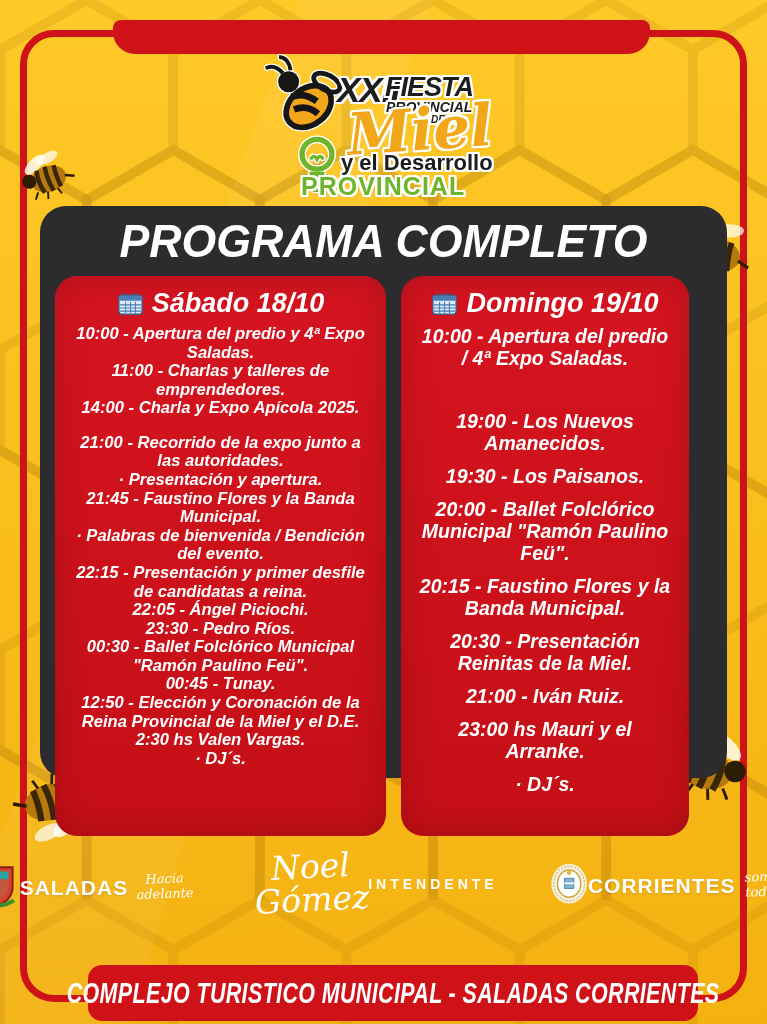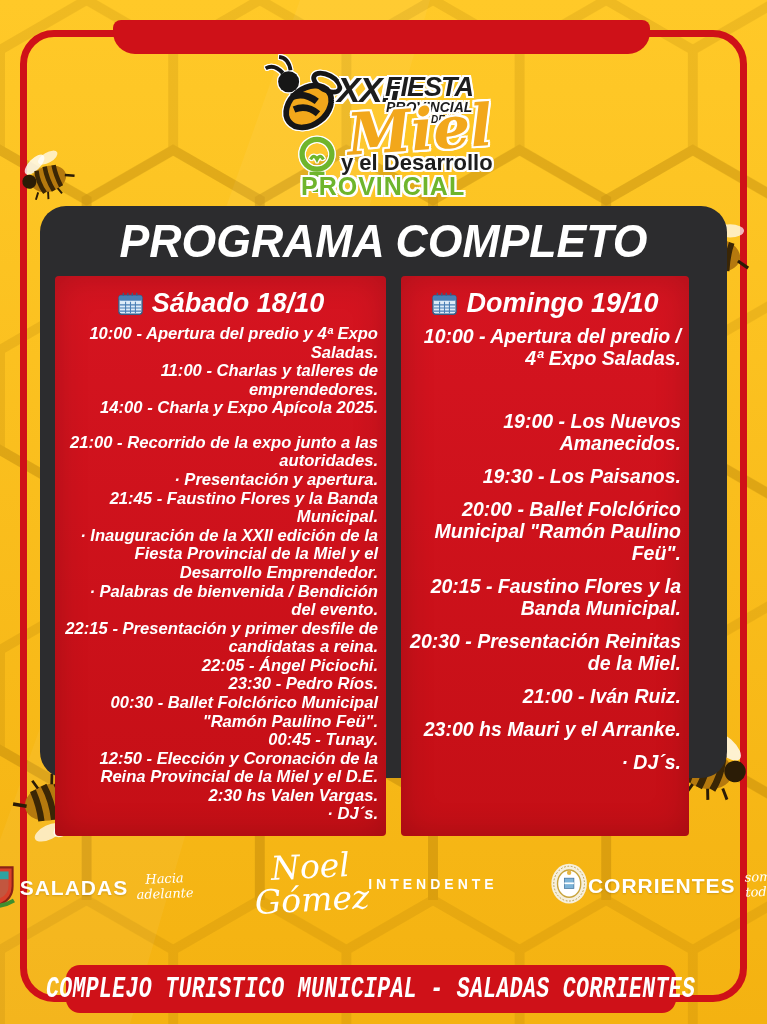--- a/index.html
+++ b/index.html
@@ -44,51 +44,51 @@
   .logo-bulb-svg{left:32px;top:80px;width:44px;height:66px;
     filter:drop-shadow(1px 0 0 #fff) drop-shadow(-1px 0 0 #fff) drop-shadow(0 1px 0 #fff) drop-shadow(0 -1px 0 #fff);}
 
   
   .panel{position:absolute;left:40px;top:206px;width:687px;height:572px;
     background:var(--dark);border-radius:26px;}
   .title{margin:8px 0 0;text-align:center;color:#fff;font-size:46px;
     font-weight:bold;font-style:italic;letter-spacing:0;transform:scaleX(.97);}
 
   
-  .card{position:absolute;top:276px;height:560px;border-radius:4px;color:#fff;
+  .card{position:absolute;top:276px;height:560px;border-radius:22px;color:#fff;
     background:linear-gradient(180deg,#d51420 0%,#c50f16 100%);
-    box-shadow:inset 0 0 34px rgba(0,0,0,.18);text-align:right;overflow:hidden;}
+    box-shadow:inset 0 0 34px rgba(0,0,0,.18);text-align:center;overflow:hidden;}
   .card-left{left:55px;width:331px;}
   .card-right{left:401px;width:288px;}
   .card-head{display:flex;align-items:center;justify-content:center;gap:8px;margin:12px 0 4px;}
   .card-head h2{margin:0;font-size:27px;font-weight:bold;font-style:italic;}
   .cal{width:27px;height:25px;flex:0 0 auto;}
-  .card-body{padding:2px 8px;}
+  .card-body{padding:2px 17px;}
   .item{font-weight:bold;font-style:italic;}
   .card-left .item{font-size:16.6px;line-height:1.12;margin:0;}
   .card-left .item:empty{height:16px;}
   .card-right .item{font-size:19.5px;line-height:1.13;margin:0 0 11px;}
   .card-right .item:empty{height:30px;margin:0;}
 
   
   .logos{position:absolute;left:0;top:850px;width:100%;display:flex;
     justify-content:center;align-items:flex-end;gap:52px;color:#fff;text-align:center;}
   .flogo{display:flex;flex-direction:row;align-items:center;}
   .flogo-title{font-size:21px;font-weight:bold;letter-spacing:1px;margin-top:2px;
     text-shadow:0 1px 2px rgba(0,0,0,.15);}
   .flogo-sub{font-family:"DejaVu Serif",serif;font-style:italic;font-size:13px;
     margin-top:-3px;transform:rotate(-2deg);}
   .sig{font-family:"DejaVu Serif",serif;font-style:italic;font-size:33px;
     transform:rotate(-3deg);line-height:1;}
   .sig-sub{font-size:14px;font-weight:bold;letter-spacing:4px;margin-top:2px;}
   .crest{width:64px;height:58px;} .seal{width:56px;height:62px;}
 
   
-  .banner{position:absolute;left:66px;top:965px;width:610px;height:48px;
-    background:var(--red);border-radius:14px;display:flex;align-items:center;justify-content:center;font-family:Liberation Mono, monospace;}
+  .banner{position:absolute;left:88px;top:965px;width:610px;height:56px;
+    background:var(--red);border-radius:14px;display:flex;align-items:center;justify-content:center;}
   .banner span{color:#fff;font-weight:bold;font-style:italic;font-size:29px;
     white-space:nowrap;transform:scaleX(.74);letter-spacing:.5px;}
 </style>
 </head>
 <body>
 
 <div class="poster">
 
   <svg class="hexbg" width="767" height="1024">
     <defs>
@@ -184,21 +184,20 @@
     </div>
     <div class="card-body">
 
     <p class="item">10:00 - Apertura del predio y 4ª Expo Saladas.</p>
         <p class="item">11:00 - Charlas y talleres de emprendedores.</p>
         <p class="item">14:00 - Charla y Expo Apícola 2025.</p>
         <p class="item"></p>
         <p class="item">21:00 - Recorrido de la expo junto a las autoridades.</p>
         <p class="item">· Presentación y apertura.</p>
         <p class="item">21:45 - Faustino Flores y la Banda Municipal.</p>
-        <p class="item">· Inauguración de la XXII edición de la Fiesta Provincial de la Miel y el Desarrollo Emprendedor.</p>
         <p class="item">· Palabras de bienvenida / Bendición del evento.</p>
         <p class="item">22:15 - Presentación y primer desfile de candidatas a reina.</p>
         <p class="item">22:05 - Ángel Piciochi.</p>
         <p class="item">23:30 - Pedro Ríos.</p>
         <p class="item">00:30 - Ballet Folclórico Municipal "Ramón Paulino Feü".</p>
         <p class="item">00:45 - Tunay.</p>
         <p class="item">12:50 - Elección y Coronación de la Reina Provincial de la Miel y el D.E.</p>
         <p class="item">2:30 hs Valen Vargas.</p>
         <p class="item">· DJ´s.</p>
       </div>

